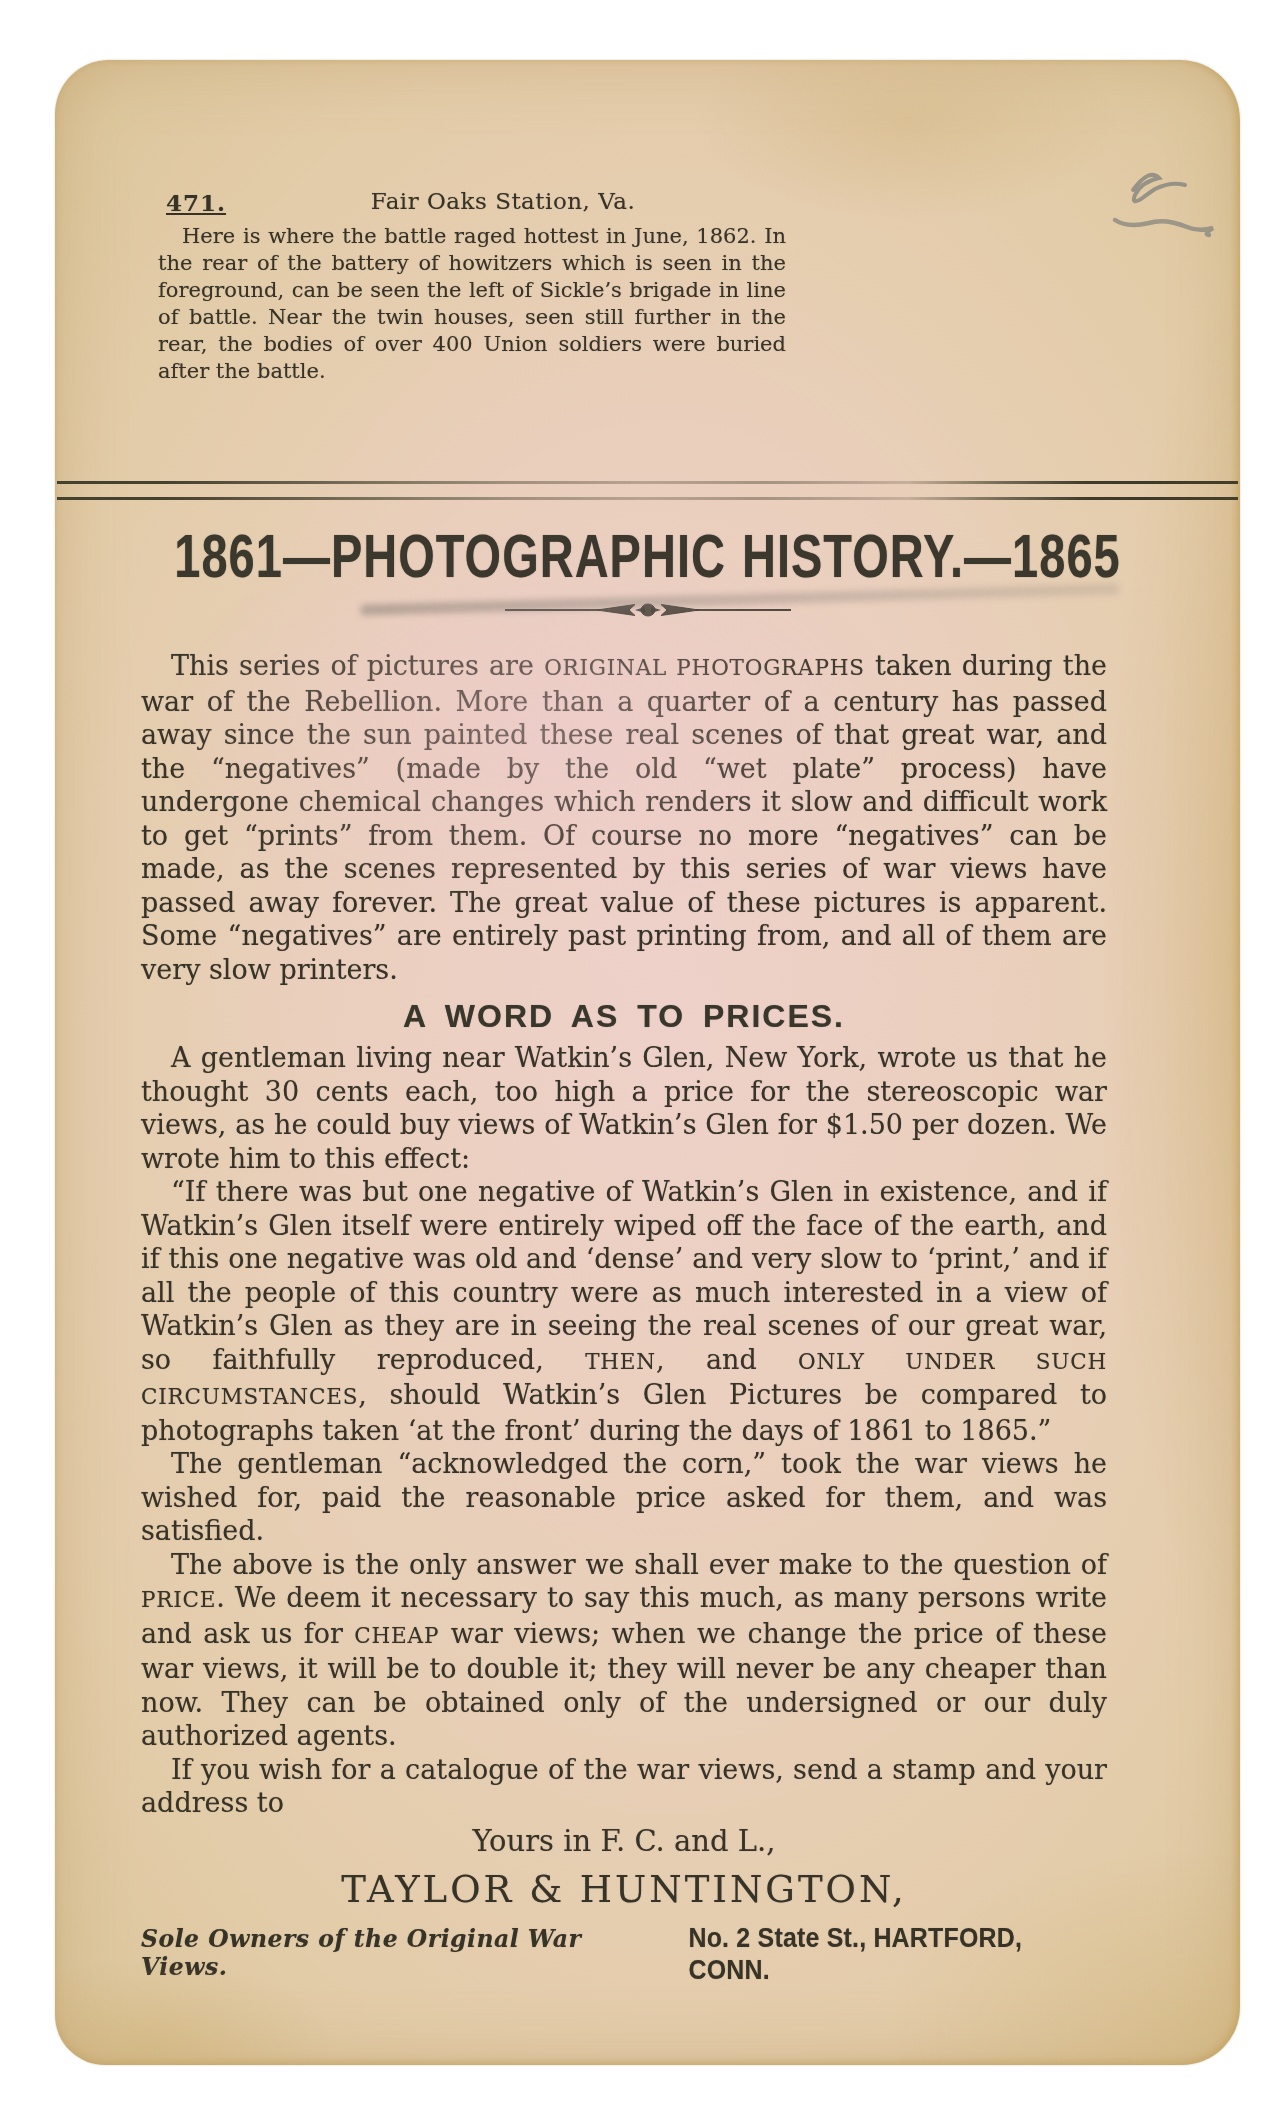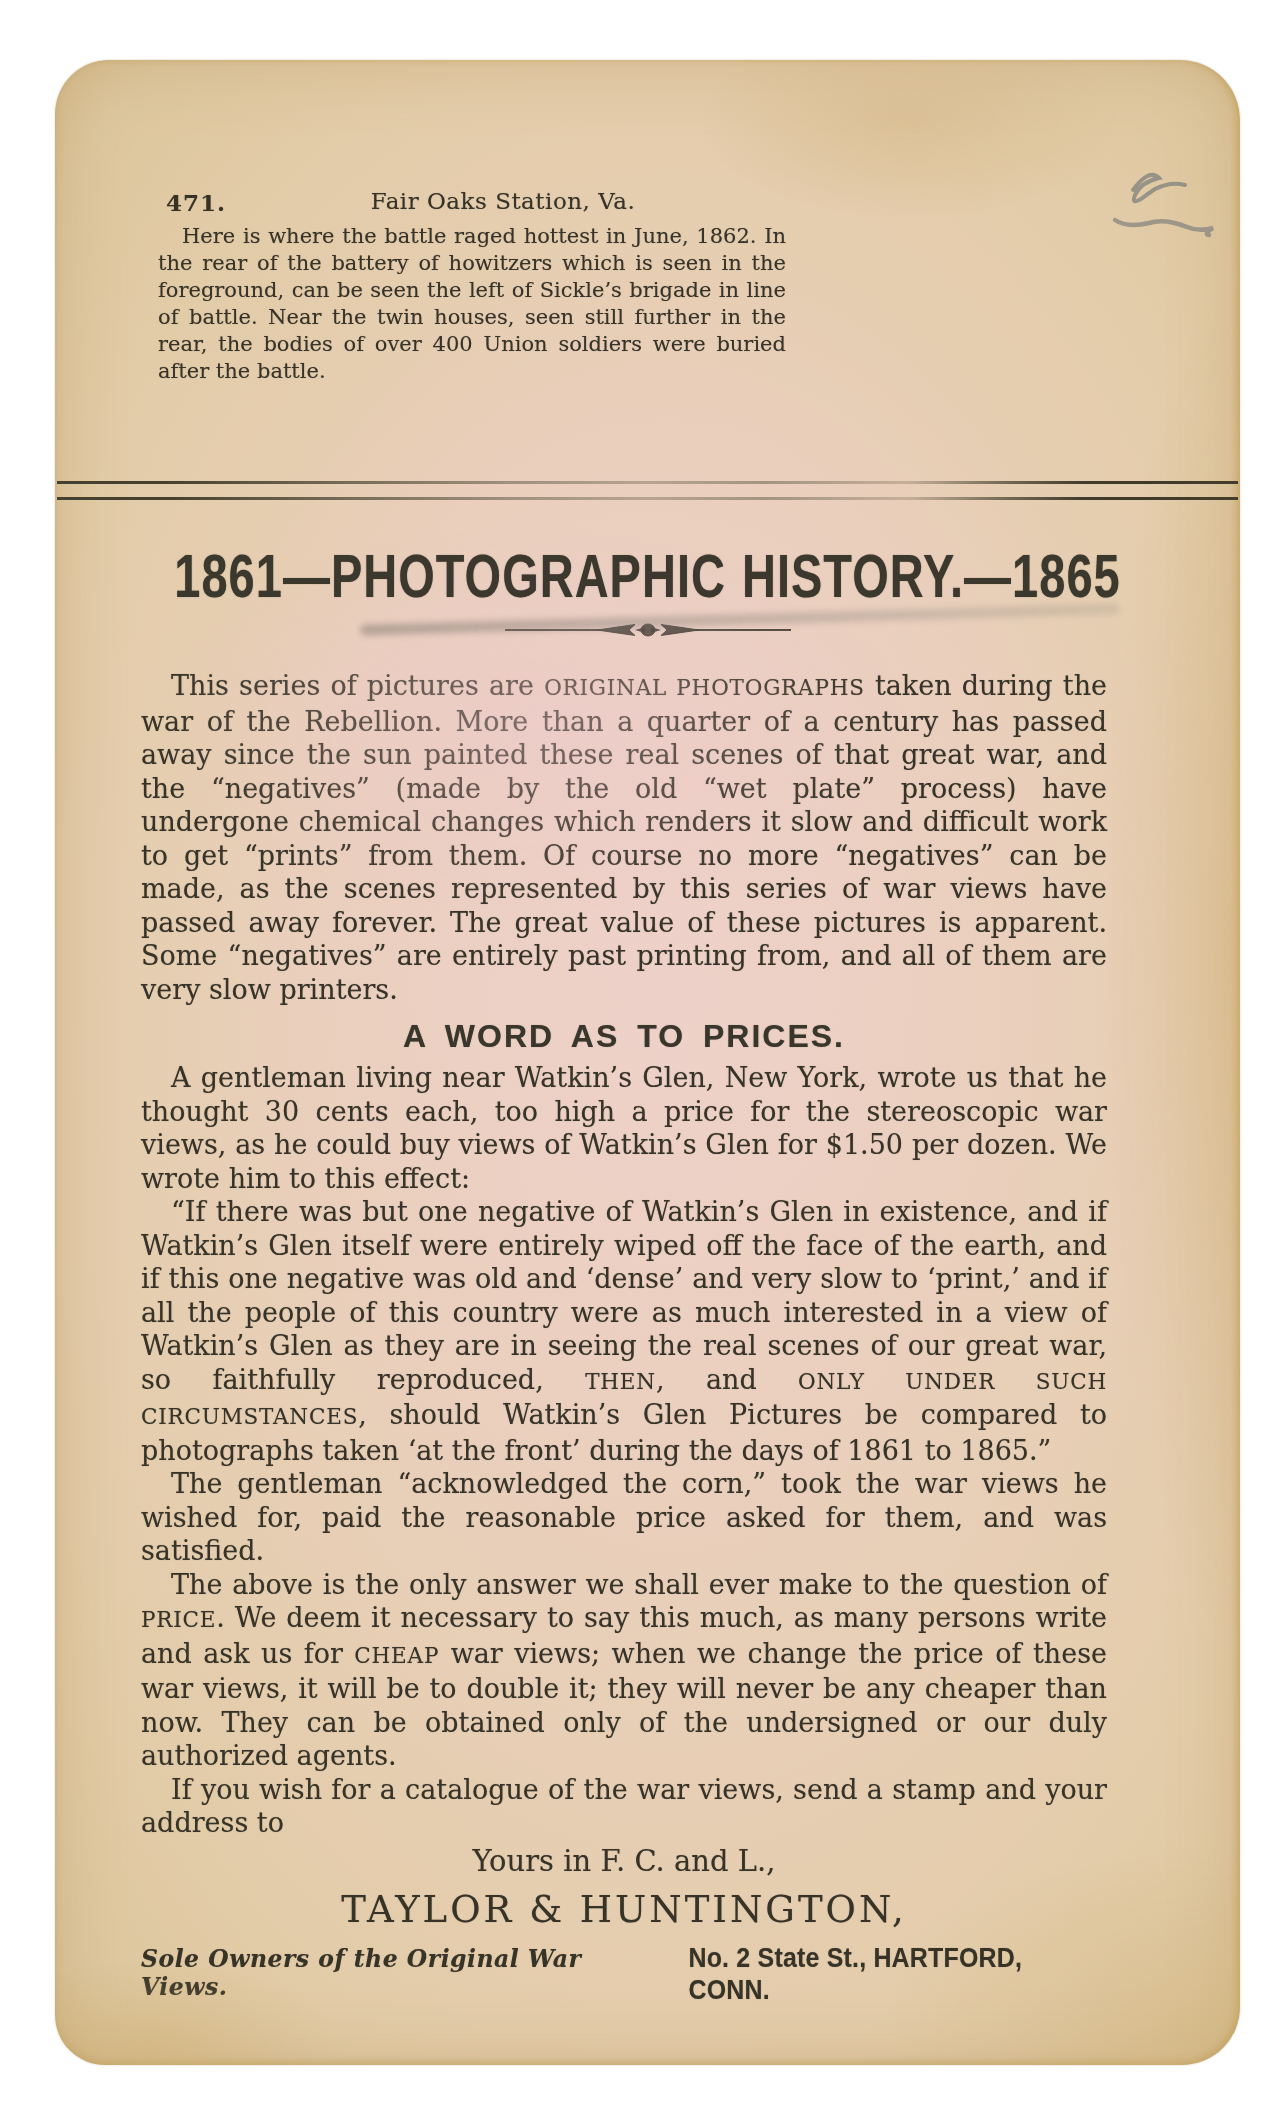--- a/index.html
+++ b/index.html
@@ -35,41 +35,41 @@
       radial-gradient(ellipse 300px 140px at 72% 3%, rgba(200,168,105,.30), transparent 70%),
       radial-gradient(ellipse 260px 120px at 8% 99%, rgba(205,172,108,.35), transparent 70%),
       radial-gradient(ellipse 420px 240px at 96% 98%, rgba(205,172,108,.30), transparent 72%),
       radial-gradient(ellipse 180px 900px at 100% 45%, rgba(200,165,90,.25), transparent 75%),
       radial-gradient(ellipse 500px 260px at 40% 33%, rgba(238,200,206,.40), transparent 75%);
   }
   .ink{ color:rgba(48,45,35,.95); text-shadow:0 0 1px rgba(59,56,46,.38); }
 
   
   .view-header{ position:relative; width:630px; margin-left:103px; }
-  .view-number{ position:absolute; left:8px; top:1px; font-weight:bold; font-size:23px; letter-spacing:1px;}
+  .view-number{ position:absolute; left:8px; top:1px; font-weight:bold; font-size:23px; letter-spacing:1px;text-decoration:underline;}
   .view-title{ text-align:center; font-weight:normal; font-size:23px; letter-spacing:.5px; padding-left:60px;}
   .view-desc{
     width:628px; margin:9px 0 0 103px;
     font-size:21px; line-height:27px;
     text-align:justify; text-indent:24px;
   }
 
   
   .double-rule{ margin-top:96px; }
   .rule{
     height:3px; margin:0 2px;
     background:linear-gradient(90deg,
       #45412f 0%, #45412f 9%, rgba(69,65,47,.75) 22%, rgba(69,65,47,.45) 38%,
       rgba(69,65,47,.30) 50%, rgba(69,65,47,.42) 60%, rgba(69,65,47,.22) 72%,
       rgba(69,65,47,.70) 80%, #403c2c 87%, #393626 100%);
   }
   .rule + .rule{ margin-top:13px; }
 
   
-  .main-title-wrap{ margin-top:48px; text-align:center; position:relative;}
+  .main-title-wrap{ margin-top:28px; text-align:center; position:relative;}
   .main-title{
     display:inline-block;
     font-family:"Liberation Sans", sans-serif;
     font-weight:bold; font-size:47px; letter-spacing:1px; word-spacing:2px;
     transform:scale(1.0,1.30); transform-origin:center;
     color:rgba(52,50,40,.92);
     text-shadow:0 0 1px rgba(52,50,40,.5);
     white-space:nowrap;
   }
   .title-smudge{

